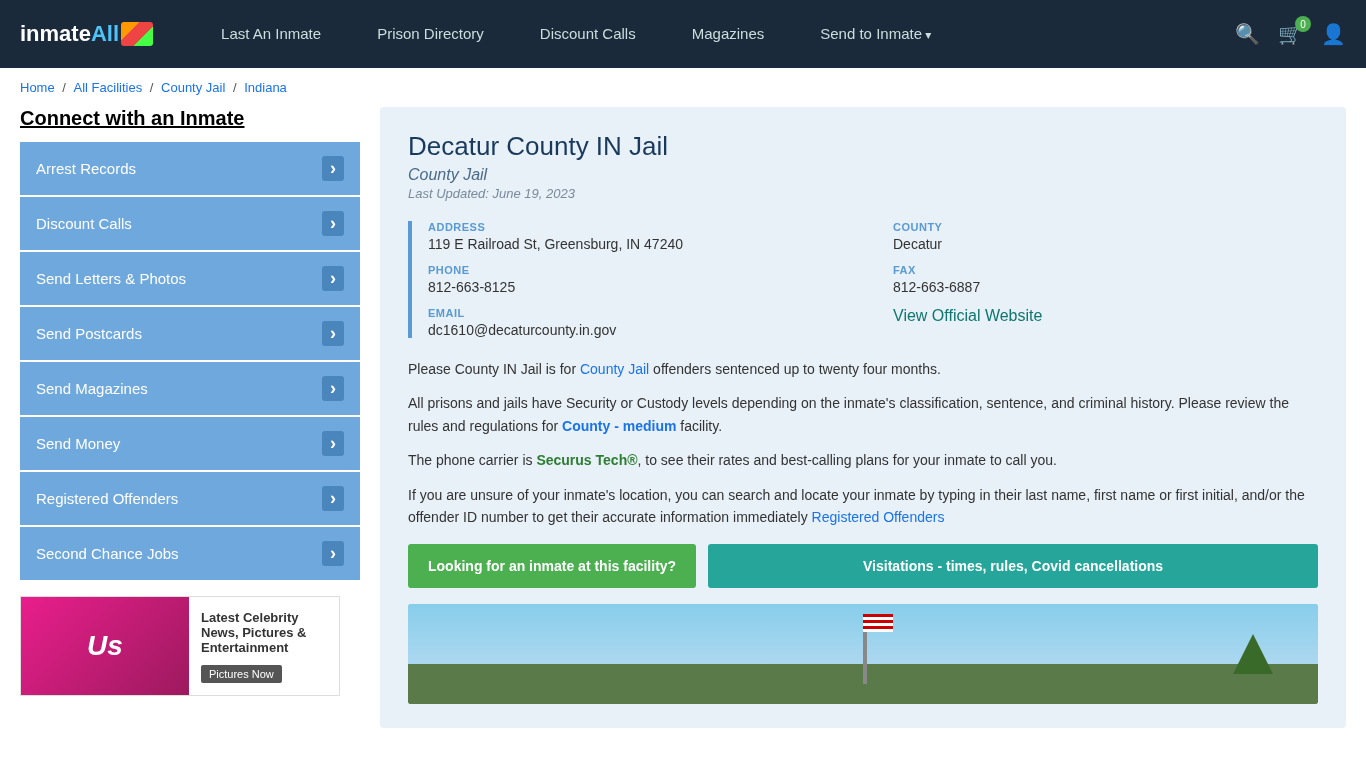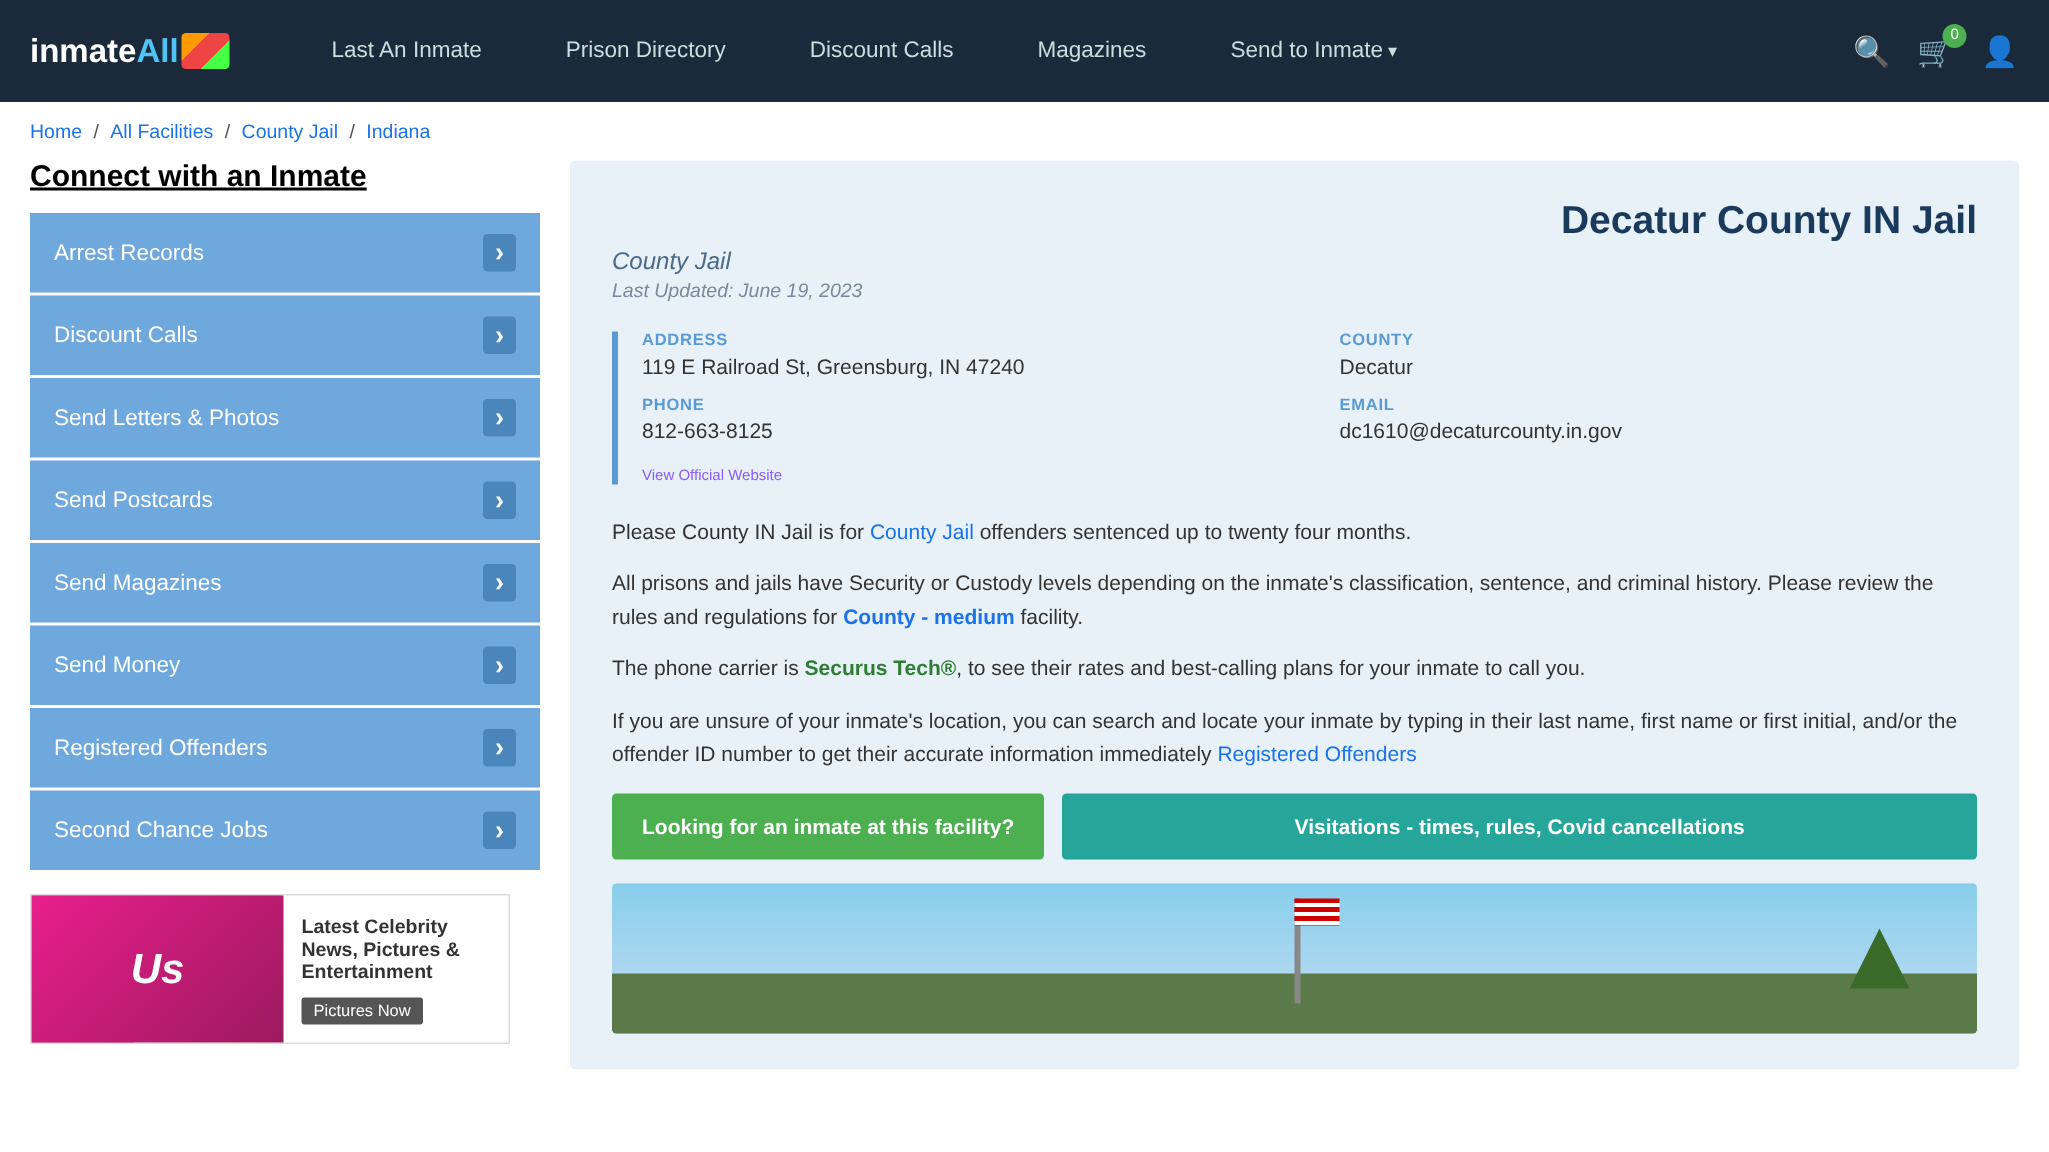--- a/index.html
+++ b/index.html
@@ -176,24 +176,23 @@
 
     
     .content {
       flex: 1;
       background: #e8f0f8;
       padding: 24px 28px;
       border-radius: 4px;
     }
     .facility-title {
       font-size: 26px;
-      font-weight: bold;
+      font-weight: normal;
       color: #1a3a5c;
       margin-bottom: 4px;
-      text-align: right;
     }
     .facility-type {
       font-size: 16px;
       color: #4a6a8a;
       font-style: italic;
       margin-bottom: 2px;
     }
     .facility-updated {
       font-size: 13px;
       color: #7a8a9a;
@@ -215,23 +214,23 @@
       color: #5a9ad4;
       text-transform: uppercase;
       letter-spacing: 0.5px;
       margin-bottom: 3px;
     }
     .info-value {
       font-size: 14px;
       color: #333;
     }
     .info-link {
-      color: #8b5cf6;
+      color: #0f766e;
       text-decoration: none;
-      font-size: 10px;
+      font-size: 16px;
     }
     .description {
       margin-top: 10px;
       line-height: 1.6;
       color: #333;
       font-size: 14px;
     }
     .description p { margin-bottom: 12px; }
     .desc-link { color: #1a73e8; text-decoration: none; }
     .desc-link-bold { color: #1a73e8; text-decoration: none; font-weight: bold; }
@@ -397,20 +396,24 @@
       </div>
       <div class="info-item">
         <div class="info-label">COUNTY</div>
         <div class="info-value">Decatur</div>
       </div>
       <div class="info-item">
         <div class="info-label">PHONE</div>
         <div class="info-value">812-663-8125</div>
       </div>
       <div class="info-item">
+        <div class="info-label">FAX</div>
+        <div class="info-value">812-663-6887</div>
+      </div>
+      <div class="info-item">
         <div class="info-label">EMAIL</div>
         <div class="info-value">dc1610@decaturcounty.in.gov</div>
       </div>
       <div class="info-item">
         <a href="#" class="info-link">View Official Website</a>
       </div>
     </div>
 
     <div class="description">
       <p>

